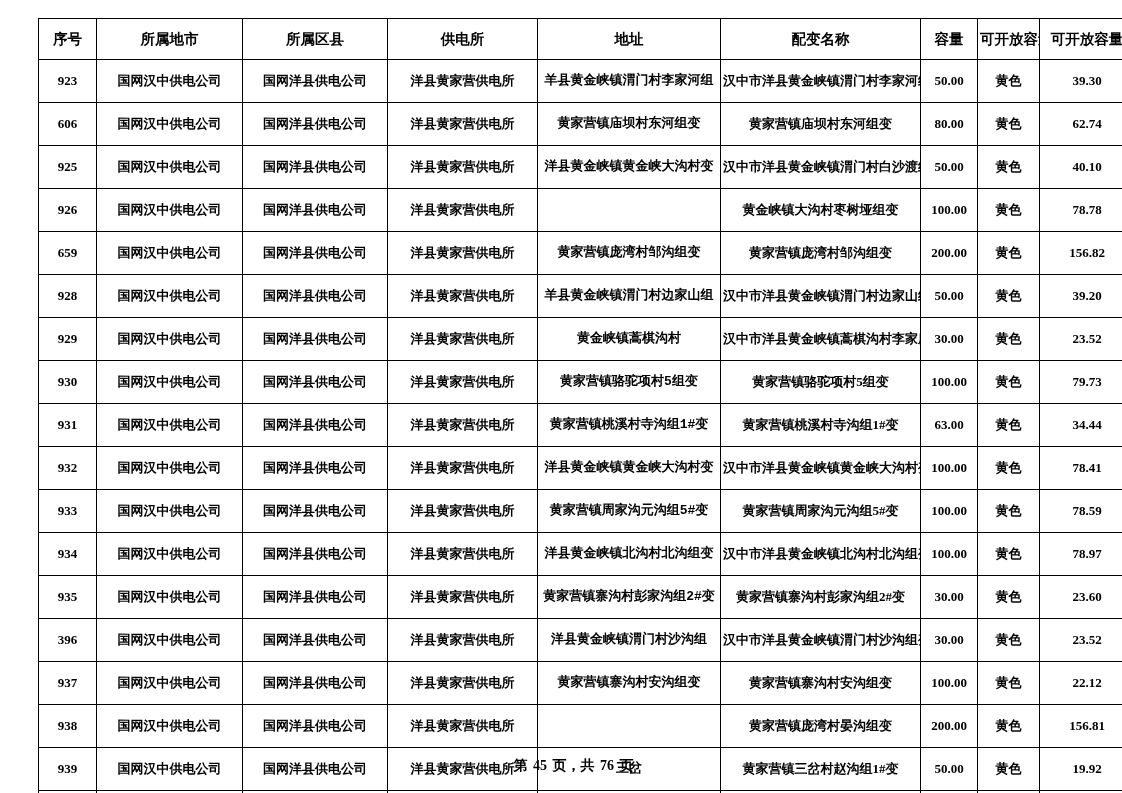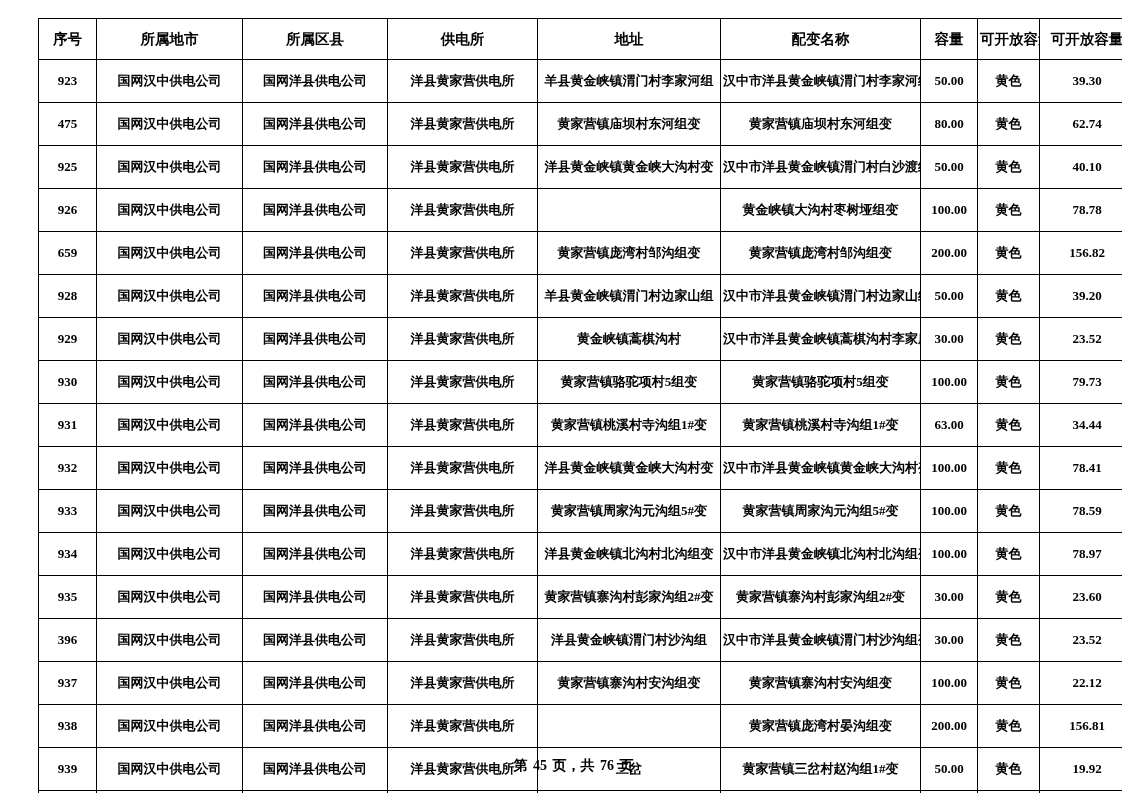--- a/index.html
+++ b/index.html
@@ -56,21 +56,21 @@
   col.c5 { width: 200px; }
   col.c6 { width: 57px; }
   col.c7 { width: 62px; }
   col.c8 { width: 95px; }
 
   td.addr, td.pname {
     white-space: normal;
     word-break: break-all;
   }
   td.pname { font-size: 12.5px; }
-  td.addr { font-size: 12.5px; }
+  td.addr { font-size: 12.5px; font-family: Liberation Mono, monospace; }
 
   .footer {
     position: absolute;
     left: 0;
     right: 0;
     bottom: 18px;
     text-align: center;
     font-size: 14px;
     font-weight: bold;
     font-family: "Liberation Serif", "DejaVu Serif", serif;
@@ -114,21 +114,21 @@
           <td>国网汉中供电公司</td>
           <td>国网洋县供电公司</td>
           <td>洋县黄家营供电所</td>
           <td class="addr">羊县黄金峡镇渭门村李家河组</td>
           <td class="pname">汉中市洋县黄金峡镇渭门村李家河组变</td>
           <td>50.00</td>
           <td>黄色</td>
           <td>39.30</td>
         </tr>
         <tr>
-          <td>475</td>
+          <td>606</td>
           <td>国网汉中供电公司</td>
           <td>国网洋县供电公司</td>
           <td>洋县黄家营供电所</td>
           <td class="addr">黄家营镇庙坝村东河组变</td>
           <td class="pname">黄家营镇庙坝村东河组变</td>
           <td>80.00</td>
           <td>黄色</td>
           <td>62.74</td>
         </tr>
         <tr>

